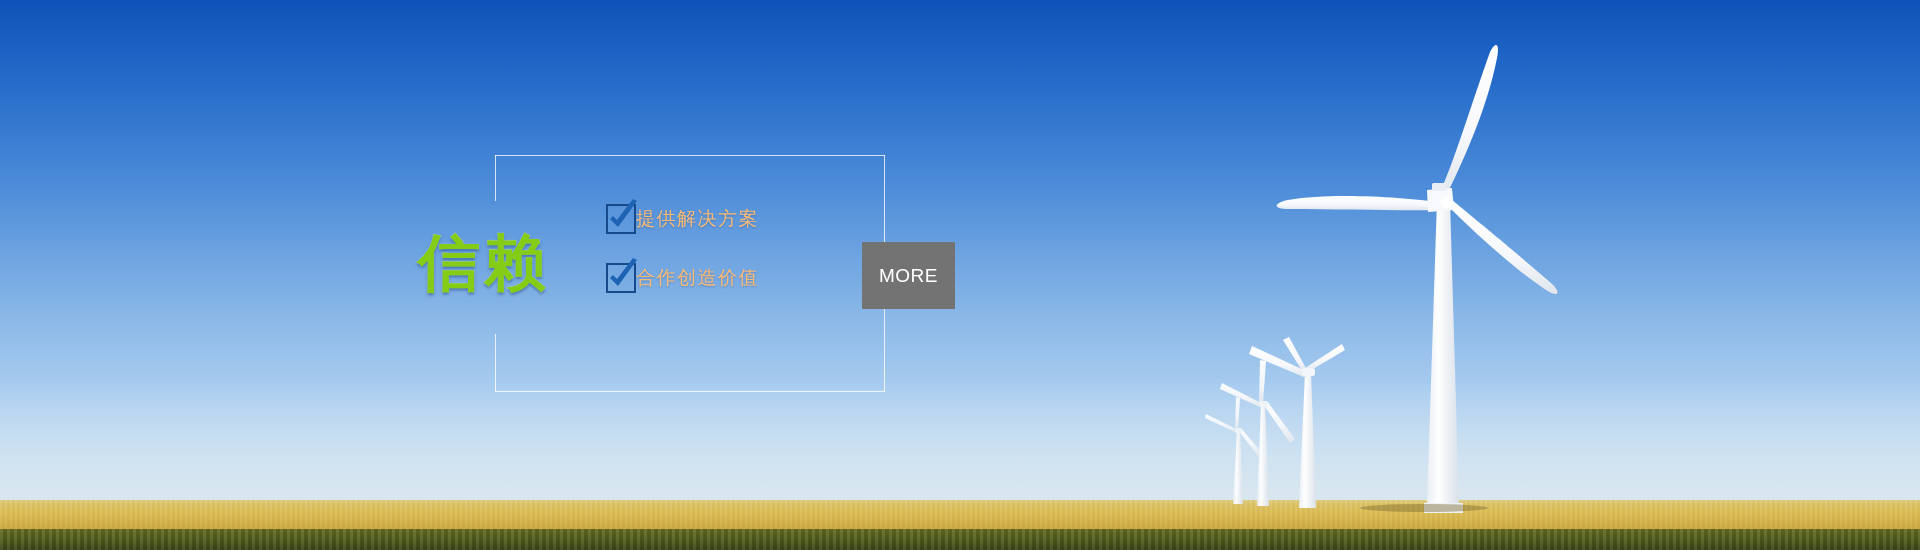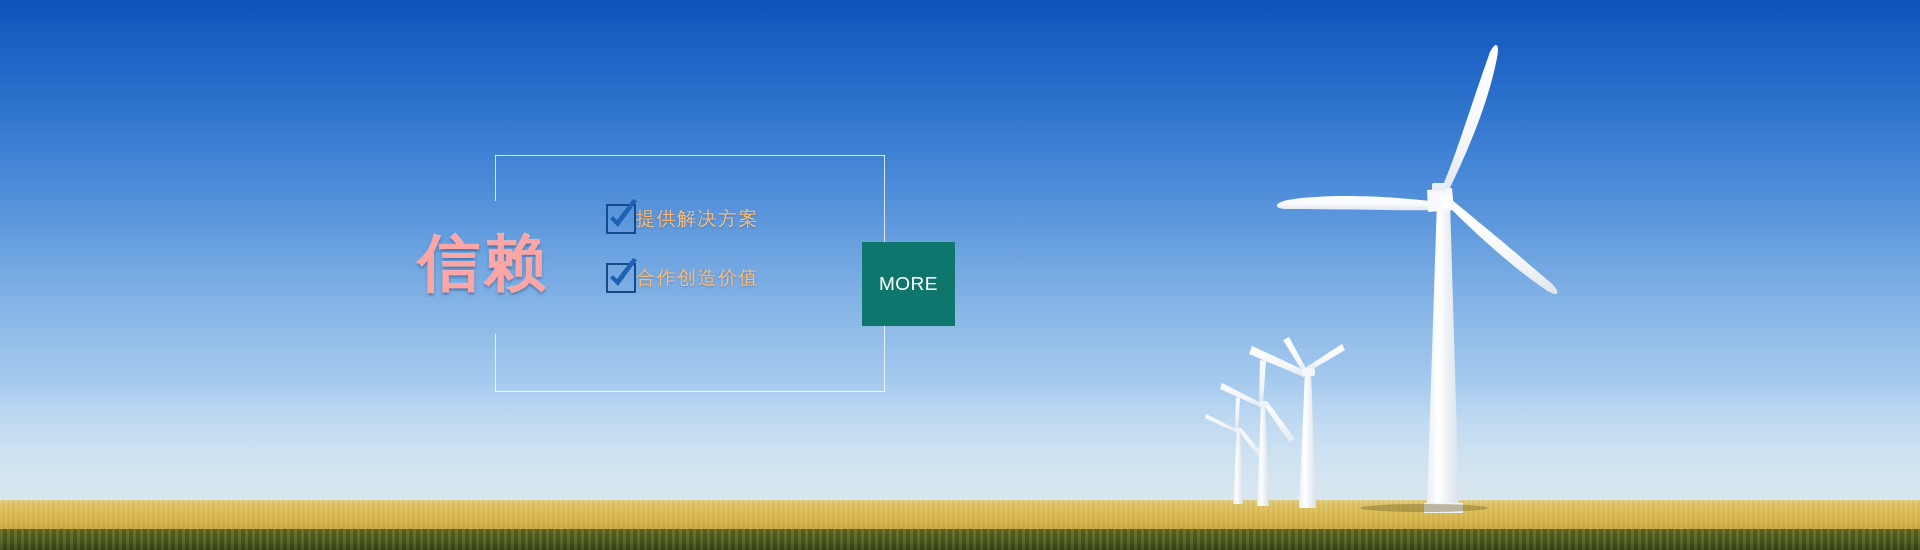--- a/index.html
+++ b/index.html
@@ -81,21 +81,21 @@
   .frame .ln-top    { left:0;   top:0;     width:390px; height:1px; }
   .frame .ln-right  { right:0;  top:0;     width:1px;   height:237px; }
   .frame .ln-bottom { left:0;   bottom:0;  width:390px; height:1px; }
   .frame .ln-left-a { left:0;   top:0;     width:1px;   height:46px; }
   .frame .ln-left-b { left:0;   bottom:0;  width:1px;   height:58px; }
 
   .headline {
     position:absolute; left:418px; top:232px;
     font-family:"DejaVu Serif", serif;
     font-size:62px; font-weight:700; letter-spacing:4px;
-    color:#fca5a5; line-height:1;
+    color:#84cc16; line-height:1;
     text-shadow:0 2px 3px rgba(30,70,130,.55), 0 0 1px rgba(255,255,255,.9);
     white-space:nowrap;
   }
 
   .checklist { position:absolute; left:606px; top:196px; }
   .check-row {
     display:flex; align-items:center;
     height:46px; margin-bottom:13px;
   }
   .check-row:last-child { margin-bottom:0; }
@@ -111,22 +111,22 @@
 
   .check-label {
     font-family:"DejaVu Sans", sans-serif;
     font-size:19px; font-weight:400; color:#fdba74;
     letter-spacing:1.5px; white-space:nowrap;
     text-shadow:0 1px 2px rgba(25,70,130,.35);
   }
 
   .more-btn {
     position:absolute; left:862px; top:242px;
-    width:93px; height:84px;
-    background:#0f766e;
+    width:93px; height:67px;
+    background:#737373;
     border:none; cursor:pointer;
     display:flex; align-items:center; justify-content:center;
     font-family:"Liberation Sans", sans-serif;
     font-size:19px; color:#ffffff; letter-spacing:.5px;
   }
 </style>
 </head>
 <body>
 
 <div class="banner">

